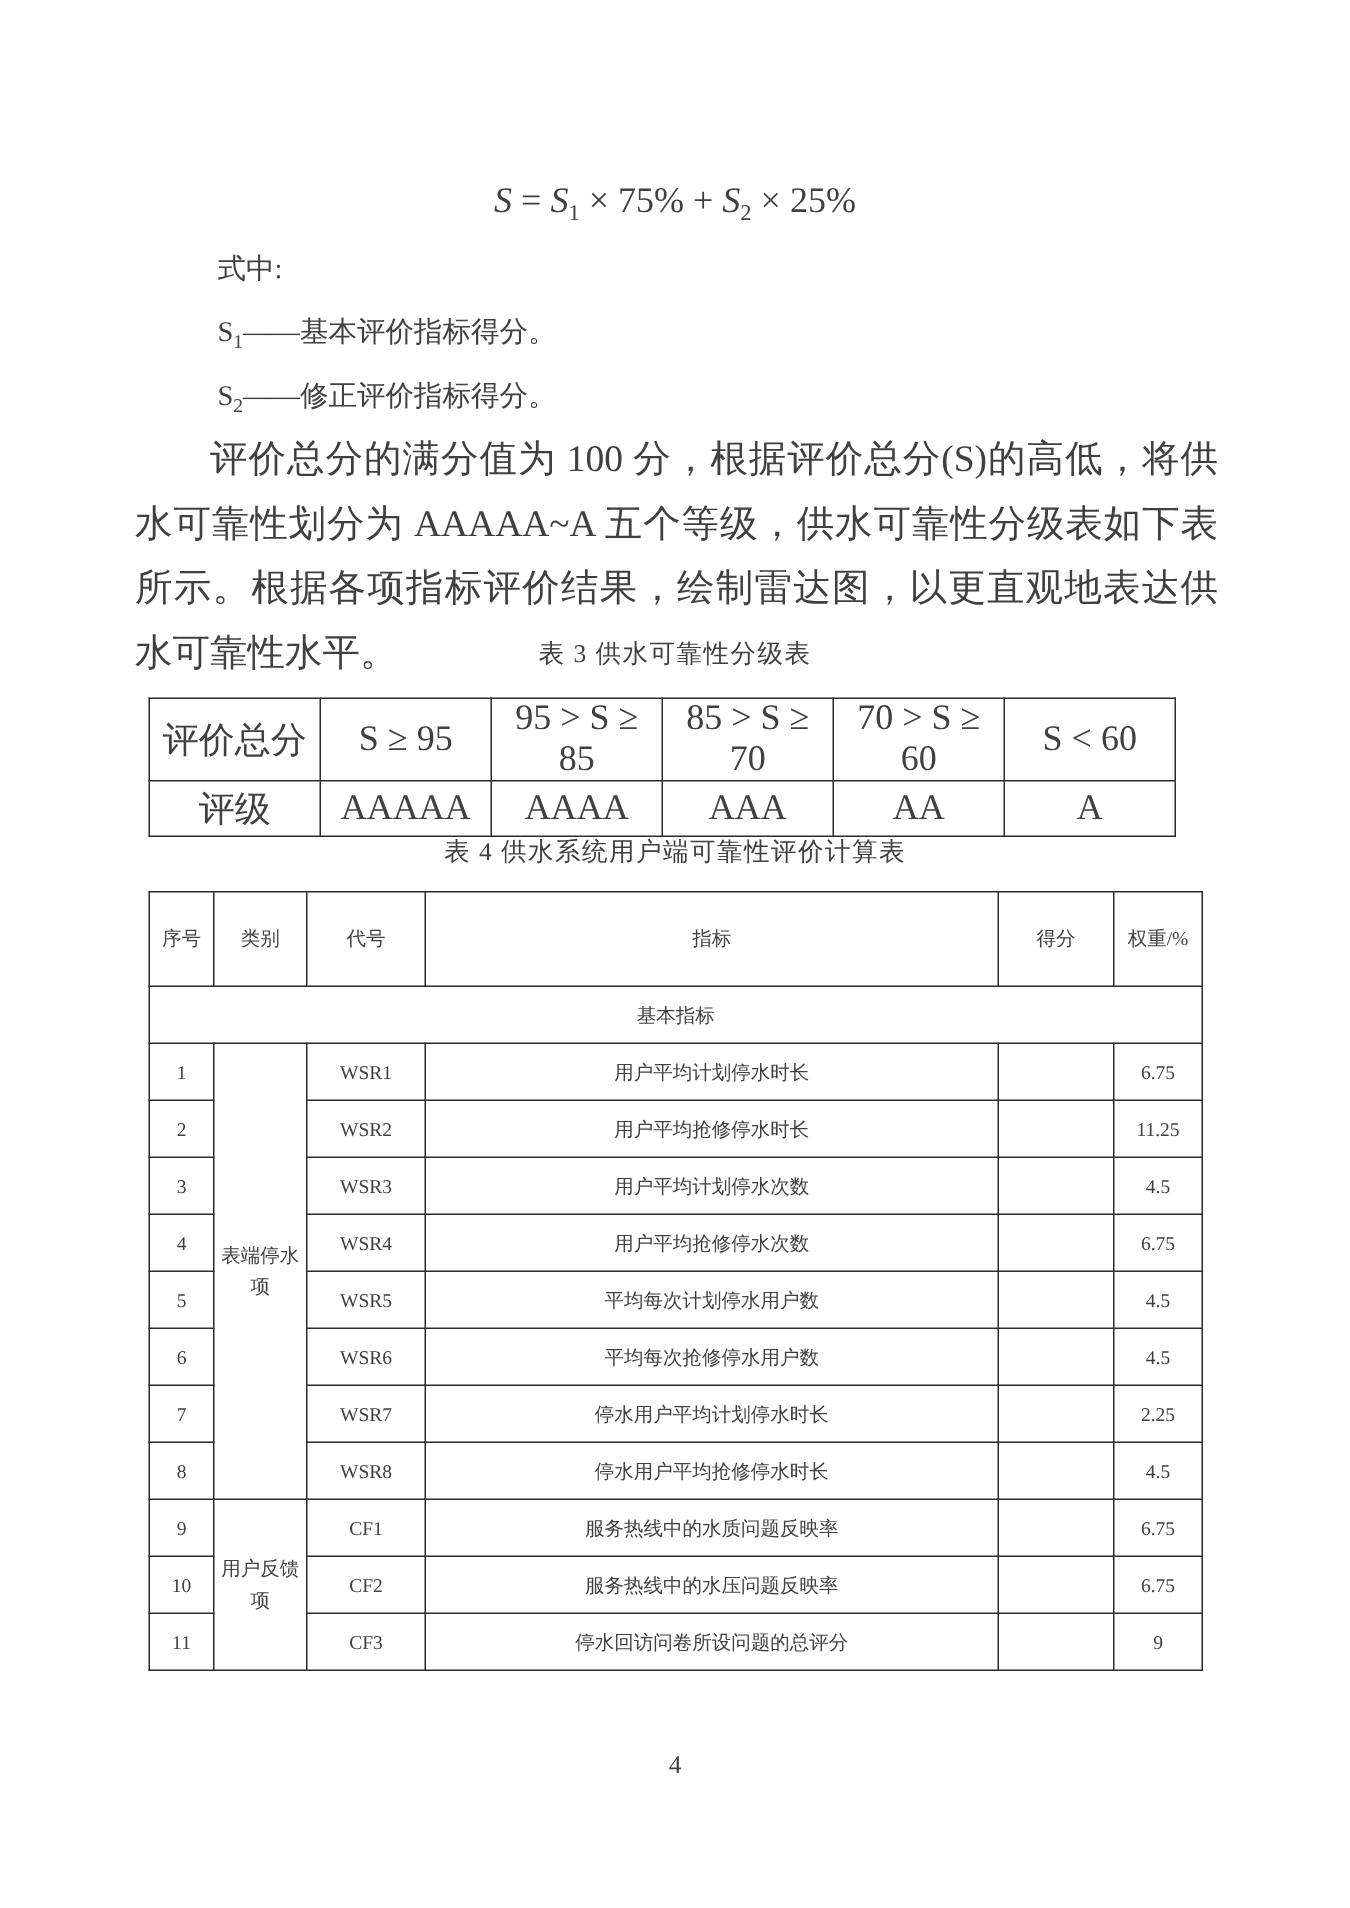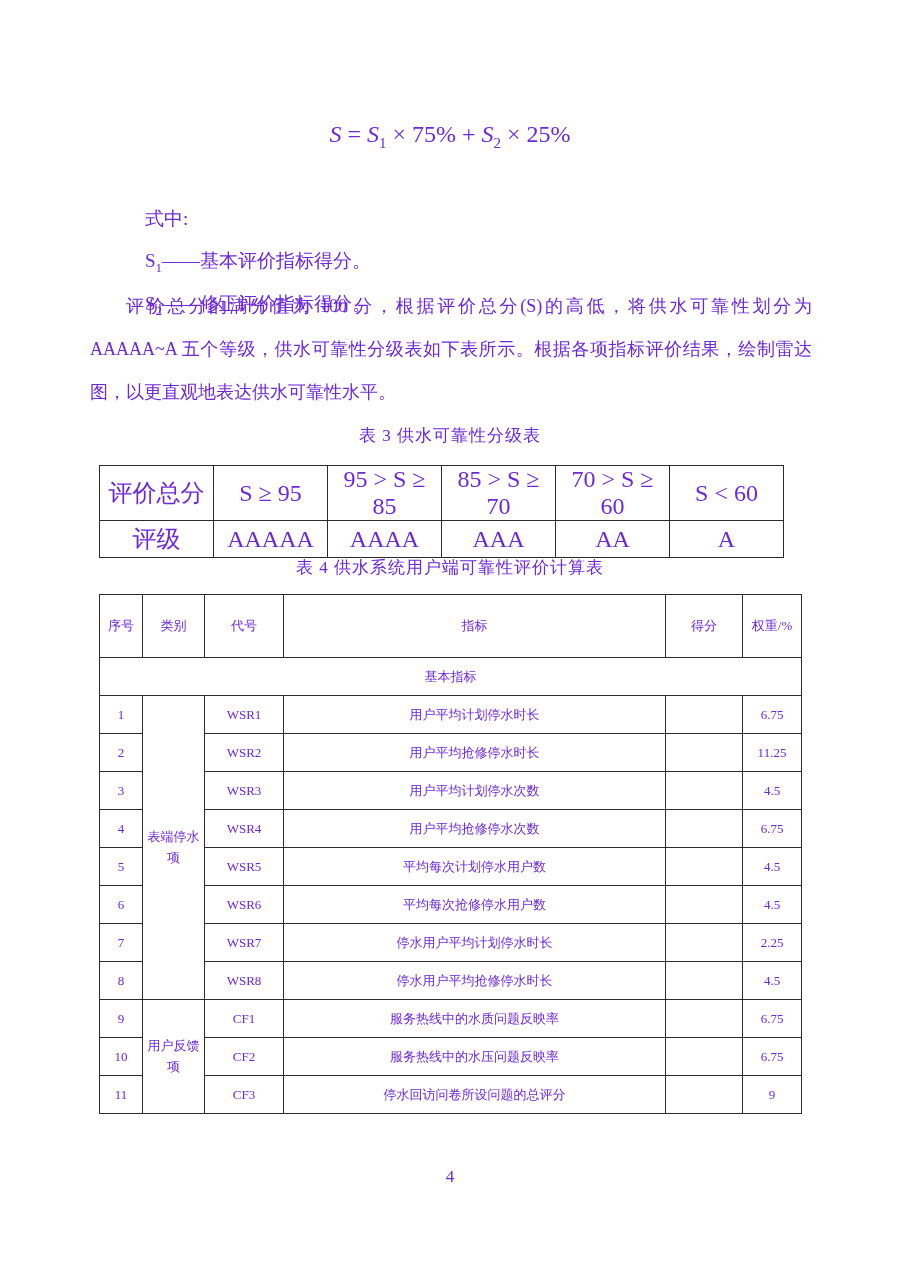--- a/index.html
+++ b/index.html
@@ -1,26 +1,26 @@
 <!DOCTYPE html>
 <html><head>
 <meta charset="utf-8">
 <style>
   html,body{margin:0;padding:0;background:#ffffff;}
-  .page{position:relative;width:900px;height:1272px;background:#fff;color:#6d28d9;
+  .page{position:relative;width:900px;height:1272px;background:#fff;color:#404040;
         font-family:"Liberation Serif","DejaVu Serif",serif;overflow:hidden;}
   .formula{position:absolute;top:121px;left:0;width:900px;text-align:center;font-size:24px;}
   .formula .var{font-style:italic;}
   .formula sub{font-size:15px;}
-  .def{position:absolute;left:145px;font-size:19px;margin-top:40px;}
+  .def{position:absolute;left:145px;font-size:19px;}
   #line-shizhong{top:166px;left:145px;}
   #def-s1{top:208px;}
   #def-s2{top:251px;text-align:right;}
   .def sub{font-size:13px;}
-  .para{position:absolute;top:285px;left:90px;width:722px;font-size:18px;line-height:43px;
+  .para{position:absolute;top:285px;left:90px;width:722px;font-size:25px;line-height:43px;
         text-align:justify;text-indent:2em;}
   .tcap{position:absolute;left:0;width:900px;text-align:center;font-size:17px;letter-spacing:1px;}
   #cap-table3{top:424px;}
   #cap-table4{top:556px;}
   table{border-collapse:collapse;position:absolute;table-layout:fixed;background:#fff;}
   td,th{border:1px solid #2b2b2b;text-align:center;vertical-align:middle;font-weight:normal;
         padding:0 2px;box-sizing:border-box;}
   #table3{top:465px;left:99px;width:684px;font-size:24px;}
   #table3 td{height:37px;}
   #table4{top:594px;left:99px;width:702px;font-size:13px;}

